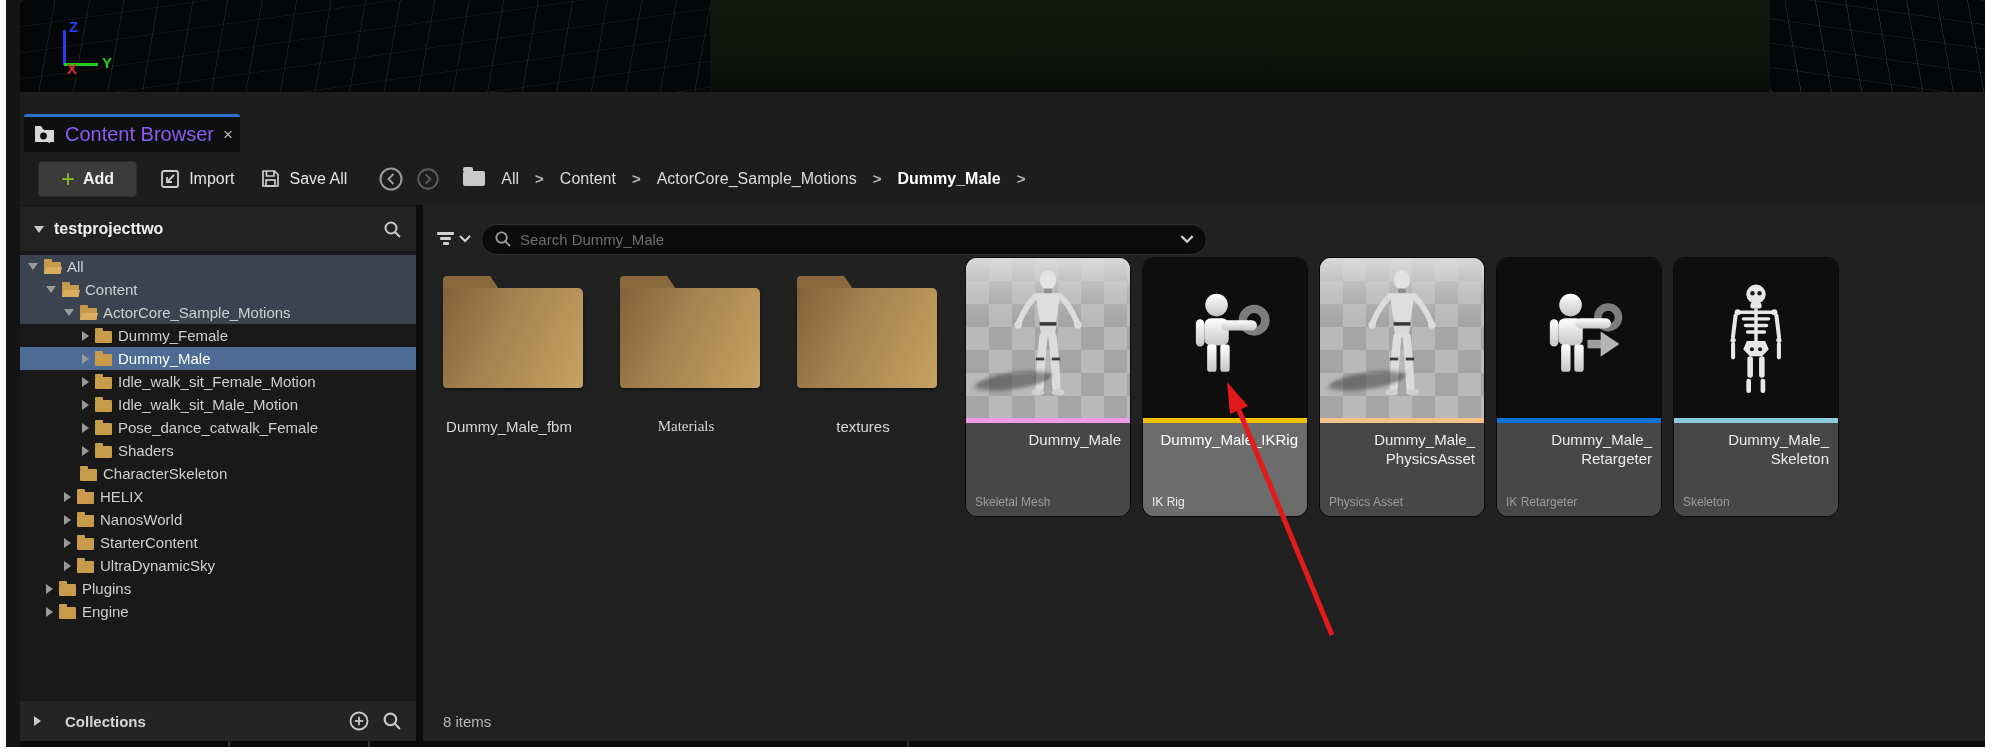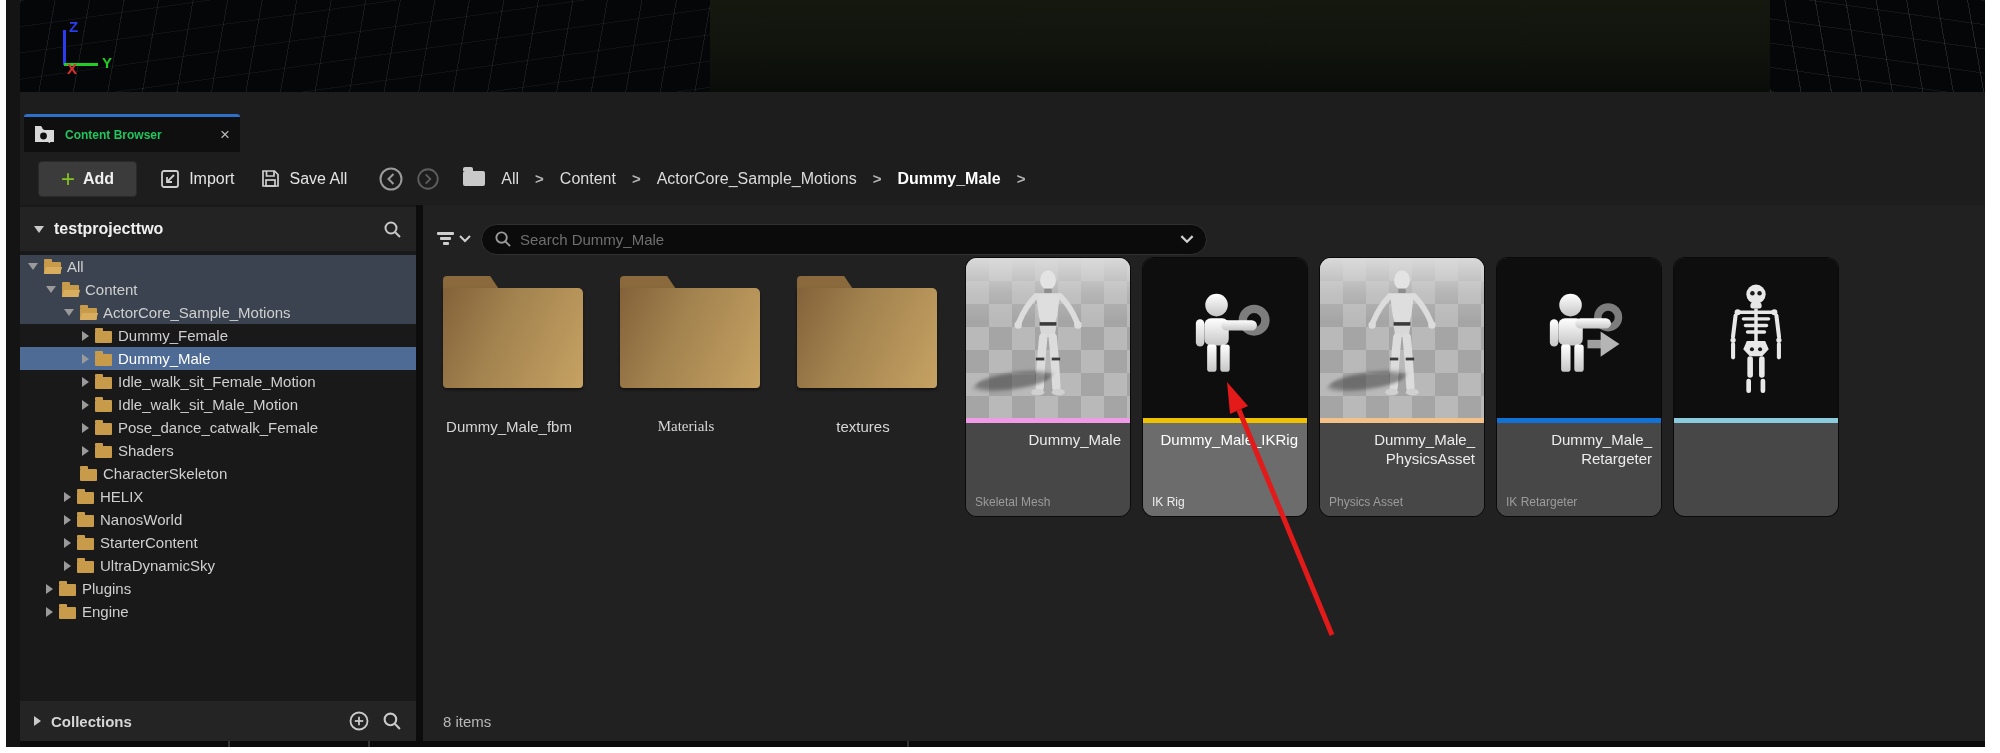--- a/index.html
+++ b/index.html
@@ -24,21 +24,21 @@
   .gz-z-bar { position:absolute; left:5px; top:14px; width:3px; height:35px; background:#2a3cf0; }
   .gz-y-bar { position:absolute; left:6px; top:47px; width:34px; height:3px; background:#22cc22; }
   .gz-z { position:absolute; left:11px; top:2px; color:#2a3cf0; font-size:15px; font-weight:700; }
   .gz-y { position:absolute; left:44px; top:38px; color:#22cc22; font-size:15px; font-weight:700; }
   .gz-x { position:absolute; left:9px; top:44px; color:#e03030; font-size:15px; font-weight:700; }
 
   
   .dock-head { position:absolute; left:14px; top:92px; width:1965px; height:113px; background:#1d1d1d; }
   .tab { position:absolute; left:4px; top:22px; width:216px; height:38px; background:#0f0f0f;
     border-top:3px solid #2e6fc9; border-radius:3px 3px 0 0; display:flex; align-items:center; padding:0 10px; gap:9px; cursor:pointer; }
-  .tab-title { color:#22c55e; font-size:12px; font-weight:700; white-space:nowrap; }
+  .tab-title { color:#8b5cf6; font-size:20px; font-weight:400; white-space:nowrap; }
   .tab-close { color:#b9b9b9; font-size:17px; margin-left:auto; line-height:1; }
   .toolbar { position:absolute; left:0; top:60px; right:0; height:53px; display:flex; align-items:center; padding-left:18px; }
   .btn-add { display:flex; align-items:center; gap:8px; background:#3b3b3b; border:1px solid #2a2a2a; border-radius:4px;
     height:36px; padding:0 22px; color:#f0f0f0; font-size:16px; font-weight:700; cursor:pointer; }
   .plus-glyph { color:#84c525; font-size:24px; font-weight:400; line-height:22px; }
   .tb-item { display:flex; align-items:center; gap:8px; color:#e4e4e4; font-size:16px; cursor:pointer; }
   .nav-circle { display:flex; align-items:center; justify-content:center; cursor:pointer; }
   .bc-folder { position:relative; width:22px; height:15px; background:#c9c9c9; border-radius:2px; }
   .bc-folder::before { content:''; position:absolute; left:0; top:-4px; width:10px; height:4px; background:#c9c9c9; border-radius:2px 2px 0 0; }
   .crumb { color:#dcdcdc; font-size:16px; cursor:pointer; white-space:nowrap; }
@@ -54,21 +54,21 @@
   .trow.ancestor { background:#3a434f; }
   .trow.selected { background:#4d6b94; color:#ffffff; }
   .trow.lvl0 { padding-left:8px; } .trow.lvl1 { padding-left:26px; }
   .trow.lvl2 { padding-left:44px; } .trow.lvl3 { padding-left:62px; }
   .cdown { width:0; height:0; border-left:5px solid transparent; border-right:5px solid transparent; border-top:7px solid #9a9a9a; flex:none; }
   .cright { width:0; height:0; border-top:5px solid transparent; border-bottom:5px solid transparent; border-left:7px solid #9a9a9a; flex:none; }
   .cnone { width:10px; height:10px; flex:none; }
   .mf { position:relative; width:17px; height:12px; background:#c89b4b; border-radius:1px; flex:none; margin-top:2px; }
   .mf::before { content:''; position:absolute; left:0; top:-3px; width:8px; height:3px; background:#c89b4b; border-radius:1px 1px 0 0; }
   .mf.open::after { content:''; position:absolute; left:1px; bottom:0; width:16px; height:7px; background:#d9ad5e; transform:skewX(-18deg); }
-  .collections { position:absolute; left:0; bottom:0; right:0; height:40px; background:#242424; display:flex; align-items:center; padding:0 14px; gap:10px; }
+  .collections { position:absolute; left:0; bottom:0; right:0; height:40px; background:#242424; display:flex; align-items:center; padding:0 14px; gap:24px; }
   .coll-label { color:#d6d6d6; font-size:15px; font-weight:700; }
   .coll-actions { margin-left:auto; display:flex; align-items:center; gap:12px; }
 
   .splitter { position:absolute; left:410px; top:205px; width:7px; height:536px; background:#0c0c0c; }
 
   
   .main { position:absolute; left:417px; top:205px; width:1562px; height:536px; background:#212121; }
   .searchrow { position:absolute; left:0; top:8px; right:0; height:52px; display:flex; align-items:center; padding-left:14px; gap:10px; }
   .filterbtn { display:flex; align-items:center; gap:5px; cursor:pointer; }
   .funnel span { display:block; height:3px; background:#cfcfcf; border-radius:1px; margin:0 auto 2px; }
@@ -497,20 +497,24 @@
             <path d="M26 58 h18 l3.5 8 -6.5 7 h-12 l-6.5 -7 z"></path>
             <circle cx="31" cy="66" r="2" fill="#1a1a1a"></circle>
               <circle cx="39" cy="66" r="2" fill="#1a1a1a"></circle>
             <rect x="26.5" y="73" width="5.5" height="21" rx="2.7"></rect>
             <rect x="38" y="73" width="5.5" height="21" rx="2.7"></rect>
             <rect x="25.5" y="95" width="4.6" height="14" rx="2.2"></rect>
             <rect x="39.5" y="95" width="4.6" height="14" rx="2.2"></rect>
           </svg>
         </div>
         <div class="bar" style="background: rgb(138, 204, 221);"></div>
+        <div class="tfoot">
+          <div class="tname wrap-underscore">Dummy_​Male_​Skeleton</div>
+          <div class="ttype">Skeleton</div>
+        </div>
       </div>
 
       <div class="status">8 items</div>
 
       <div class="arrow-layer" style="color: rgb(226, 26, 26);">
         <svg width="100%" height="100%" viewBox="0 0 1562 536" preserveAspectRatio="none">
           <line x1="909" y1="430" x2="816" y2="205" stroke="currentColor" stroke-width="5"></line>
           <polygon points="804,177 825,201 807,209" fill="currentColor"></polygon>
         </svg>
       </div>

